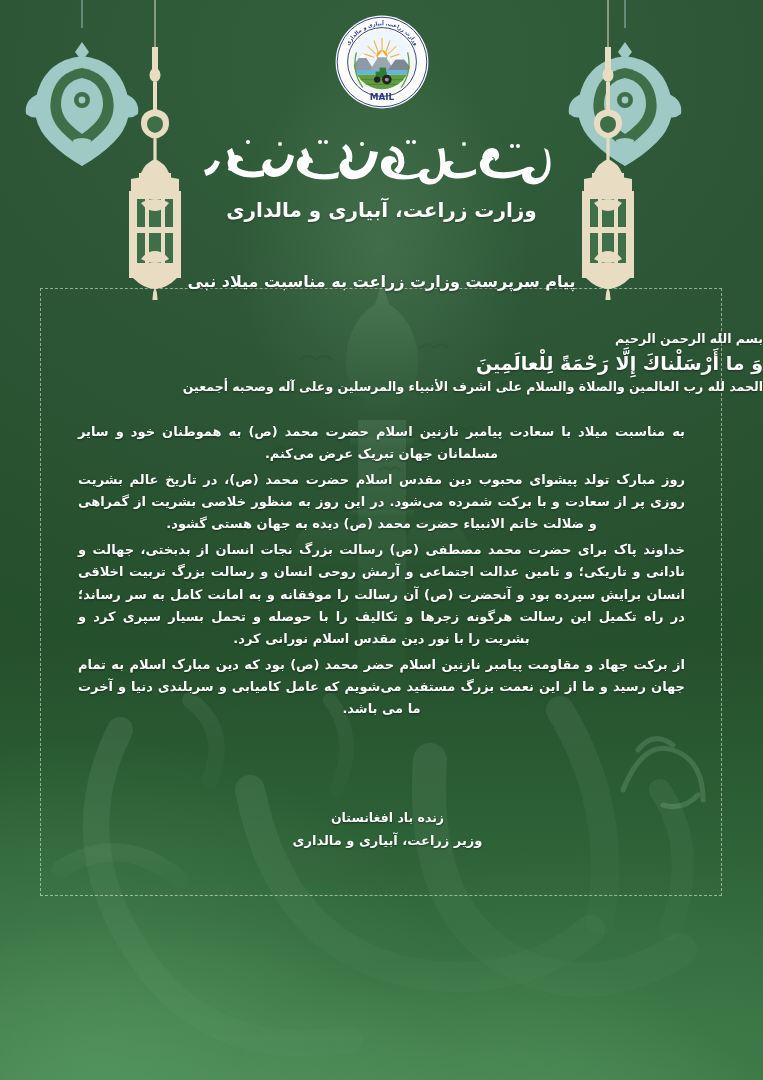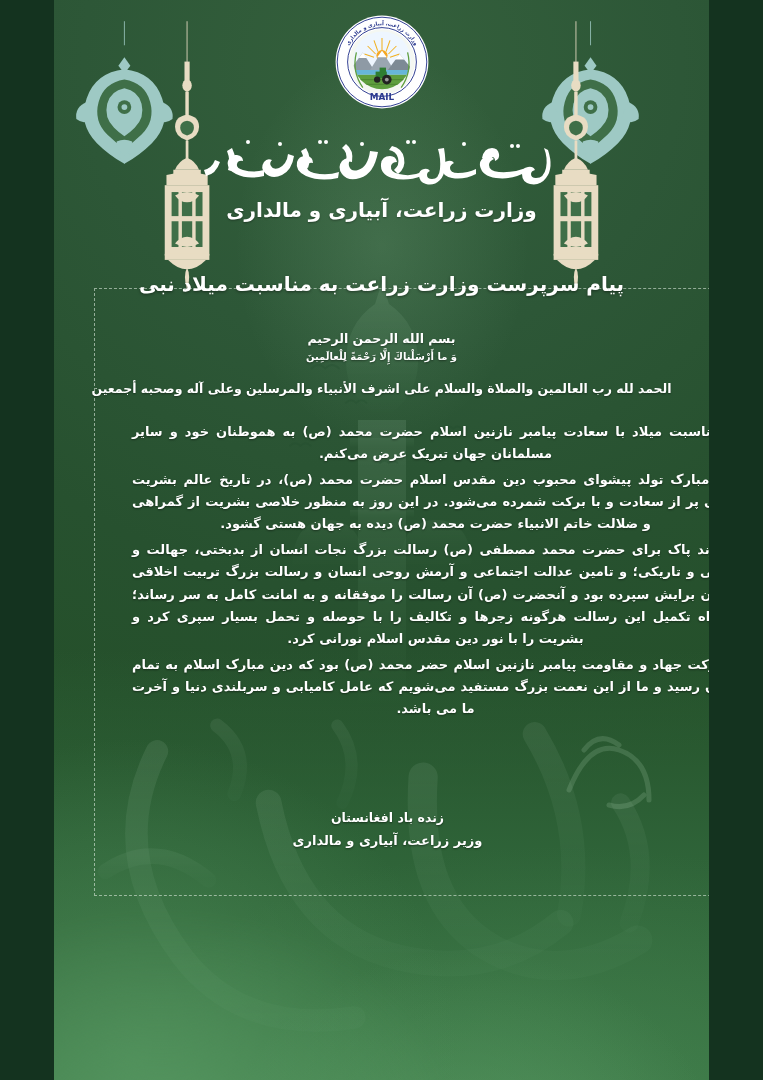--- a/index.html
+++ b/index.html
@@ -1,21 +1,21 @@
 <!DOCTYPE html>
 <html lang="fa" dir="rtl"><head>
 <meta charset="utf-8">
 <title>MAIL Milad Nabi Message</title>
 <style>
   html,body{margin:0;padding:0;background:#14331f;}
   *{box-sizing:border-box;}
 
   .poster{
     position:relative;
-    width:655px;height:1080px;
+    width:763px;height:1080px;
     margin:0 auto;
     overflow:hidden;
     font-family:"DejaVu Sans","Liberation Sans",sans-serif;
     direction:rtl;
     background:
       radial-gradient(ellipse 120% 70% at 50% 6%, #34603c 0%, #2d5737 38%, #27512f 70%, #245029 100%);
     color:#ffffff;
   }
 
   
@@ -84,33 +84,33 @@
   .ministry-line{
     margin-top:2px;
     font-size:20px;font-weight:bold;color:#ffffff;
     letter-spacing:.2px;
     text-shadow:0 1px 2px rgba(0,0,0,.35);
   }
 
   
   .doc-title{
     position:absolute;left:0;top:272px;width:100%;text-align:center;z-index:6;
-    font-size:20px;font-weight:bold;color:#ffffff;
+    font-size:16px;font-weight:bold;color:#ffffff;
     text-shadow:0 1px 3px rgba(0,0,0,.45);
   }
 
   
   .invocation{
-    position:absolute;left:0;top:330px;width:100%;text-align:center;z-index:6;
+    position:absolute;left:0;top:330px;width:100%;text-align:right;z-index:6;
     line-height:1.5;
   }
   .invocation .ln{display:block;color:#ffffff;text-shadow:0 1px 2px rgba(0,0,0,.4);}
   .invocation .ln1{font-size:12.5px;font-weight:bold;}
-  .invocation .ln2{font-size:10px;font-weight:bold;}
-  .invocation .ln3{font-size:12.5px;font-weight:bold;margin-top:16px;}
+  .invocation .ln2{font-size:19px;font-weight:bold;}
+  .invocation .ln3{font-size:12.5px;font-weight:bold;margin-top:1px;}
 
   
   .body-copy{
     position:absolute;left:78px;top:412px;width:607px;z-index:6;
     text-align:justify;text-align-last:center;
     color:#ffffff;
     font-size:13px;font-weight:bold;
     line-height:1.72;
     text-shadow:0 1px 2px rgba(0,0,0,.45);
     margin-top:9px;

